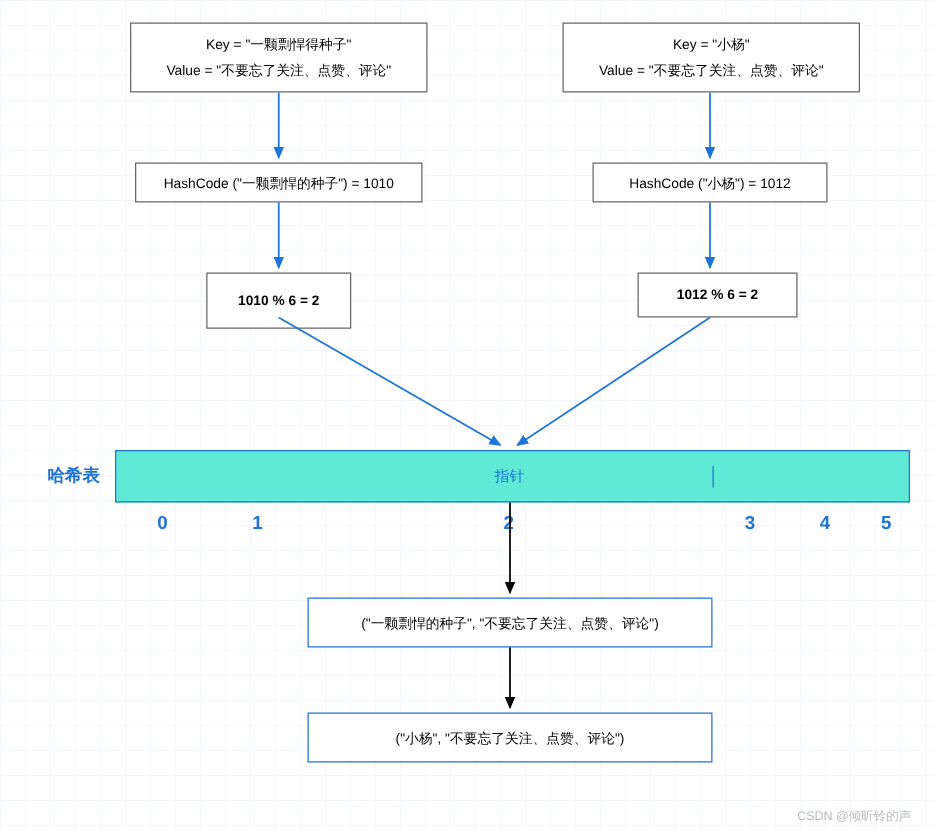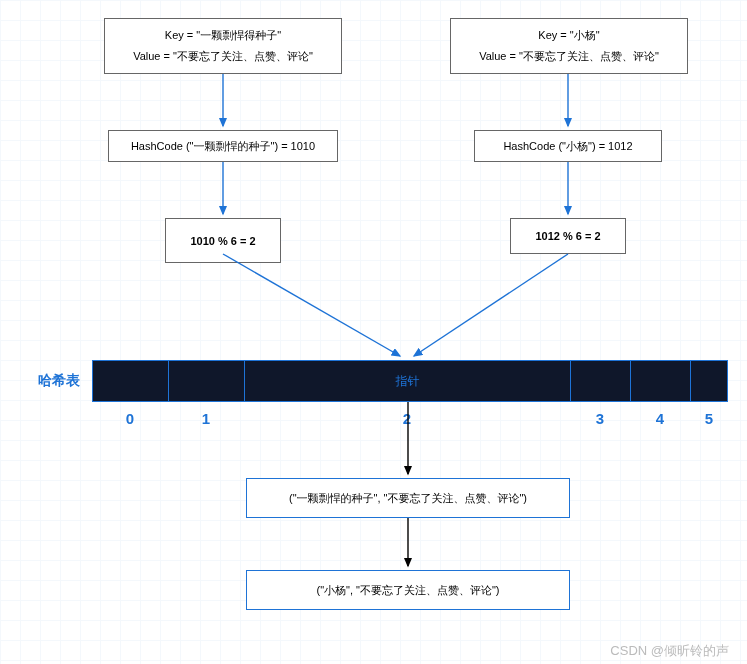--- a/index.html
+++ b/index.html
@@ -34,22 +34,23 @@
     position: absolute;
     color: #1e73d6;
     font-weight: bold;
     font-size: 14px;
     text-align: center;
   }
   
   .hashtable {
     position: absolute;
     border: 1px solid #1e73d6;
-    background: #0f172a;
+    background: #5eead4;
     display: flex;
+    align-items: center;
   }
   .hashtable .cell {
     border-right: 1px solid #1e73d6;
     display: flex;
     align-items: center;
     justify-content: center;
     font-size: 12px;
     color: #1e73d6;
   }
   .hashtable .cell:last-child { border-right: none; }
@@ -65,21 +66,21 @@
     position: absolute;
     left: 0; top: 0;
     width: 747px; height: 664px;
     pointer-events: none;
   }
   .watermark {
     position: absolute;
     right: 18px;
     bottom: 4px;
     color: #bbb;
-    font-size: 13px;
+    font-size: 10px;
   }
 </style>
 </head>
 <body>
 
 <div class="box" style="left:104px; top:18px; width:238px; height:56px;">
   <div class="line">
     <span>Key = </span><span>"一颗剽悍得种子"</span>
   </div>
   <div class="line">
@@ -101,21 +102,21 @@
 </div>
 
 <div class="box" style="left:474px; top:130px; width:188px; height:32px;">
   <span class="line">HashCode ("小杨") = 1012</span>
 </div>
 
 <div class="box" style="left:165px; top:218px; width:116px; height:45px; font-weight:bold;">
   <span class="line">1010 % 6 = 2</span>
 </div>
 
-<div class="box" style="left:510px; top:218px; width:116px; height:36px; font-weight:bold;">
+<div class="box" style="left:510px; top:218px; width:128px; height:36px; font-weight:bold;">
   <span class="line">1012 % 6 = 2</span>
 </div>
 
 <div class="label-left" style="left:38px; top:372px;">哈希表</div>
 
 <div class="hashtable" style="left:92px; top:360px; width:636px; height:42px;">
   <div class="cell" style="width:76px;"></div>
   <div class="cell" style="width:76px;"></div>
   <div class="cell" style="width:326px;">
     <span>指针</span>

